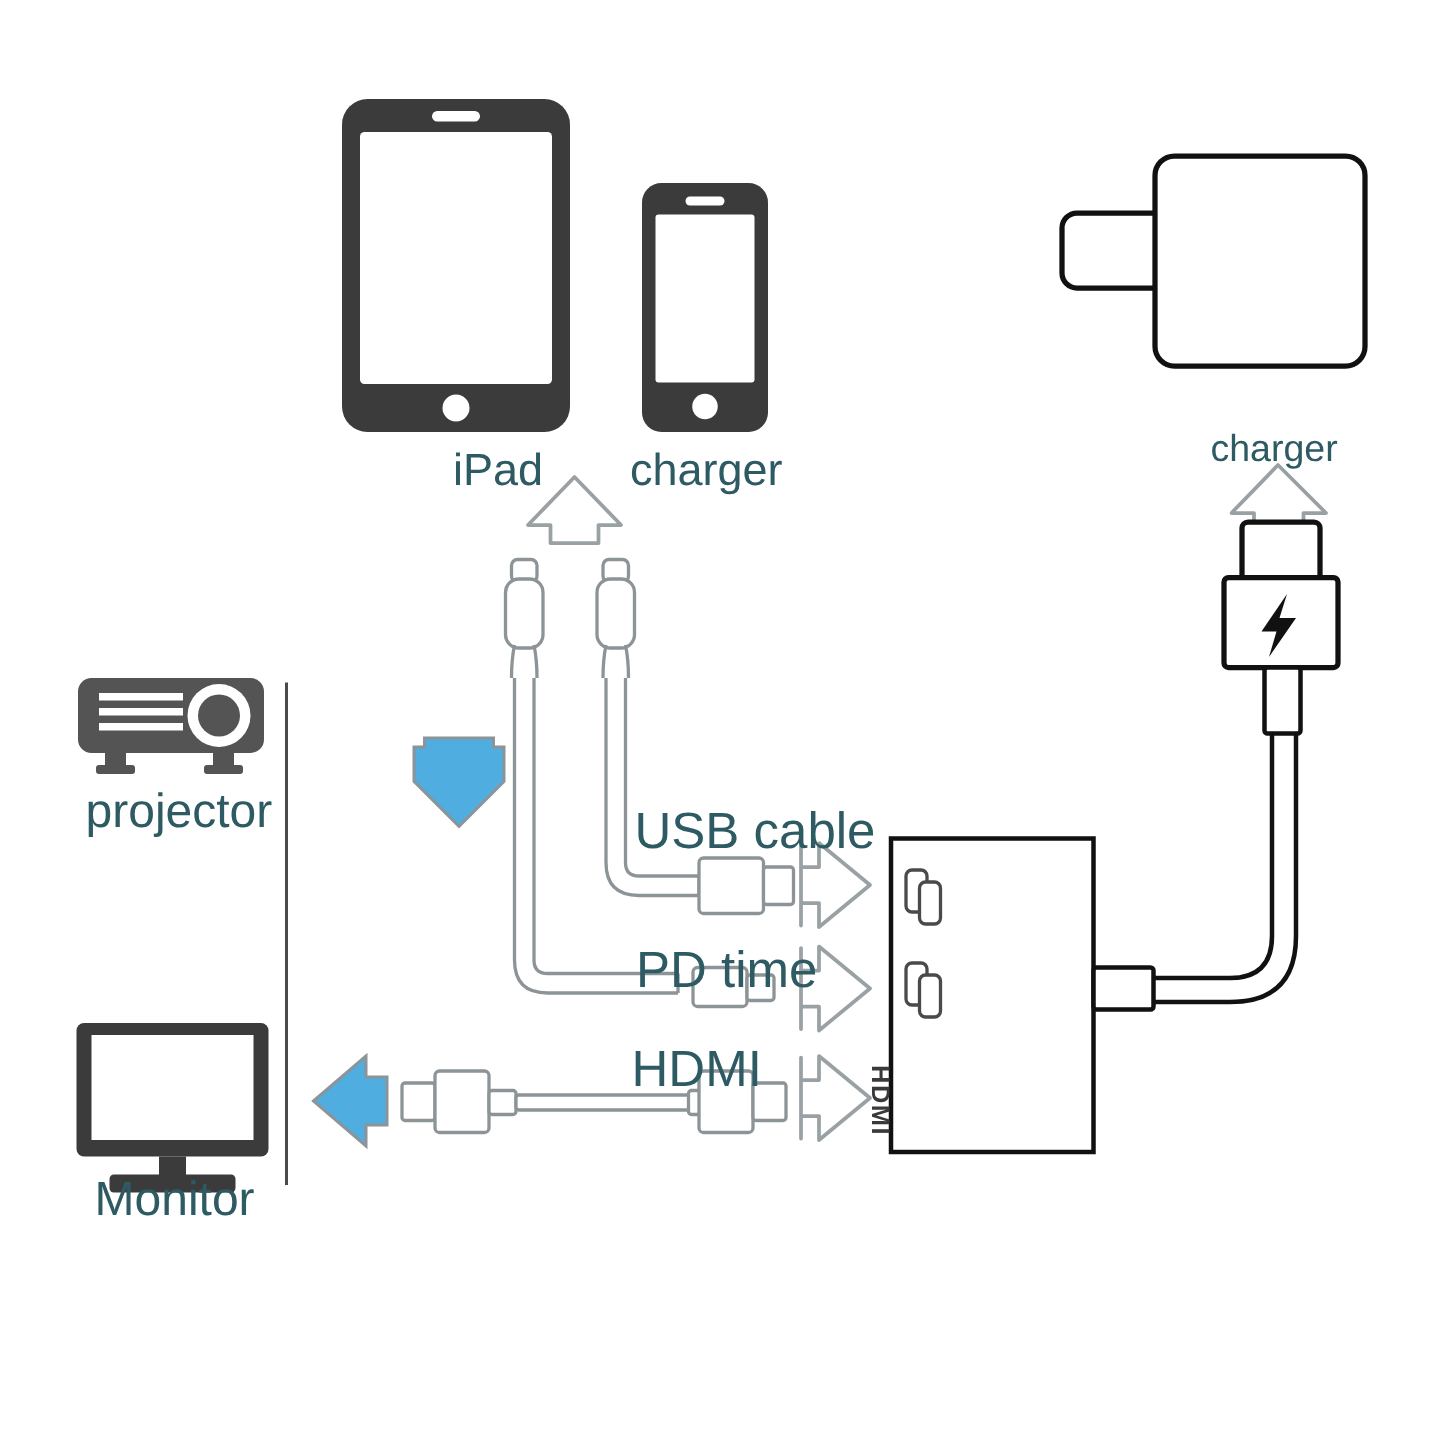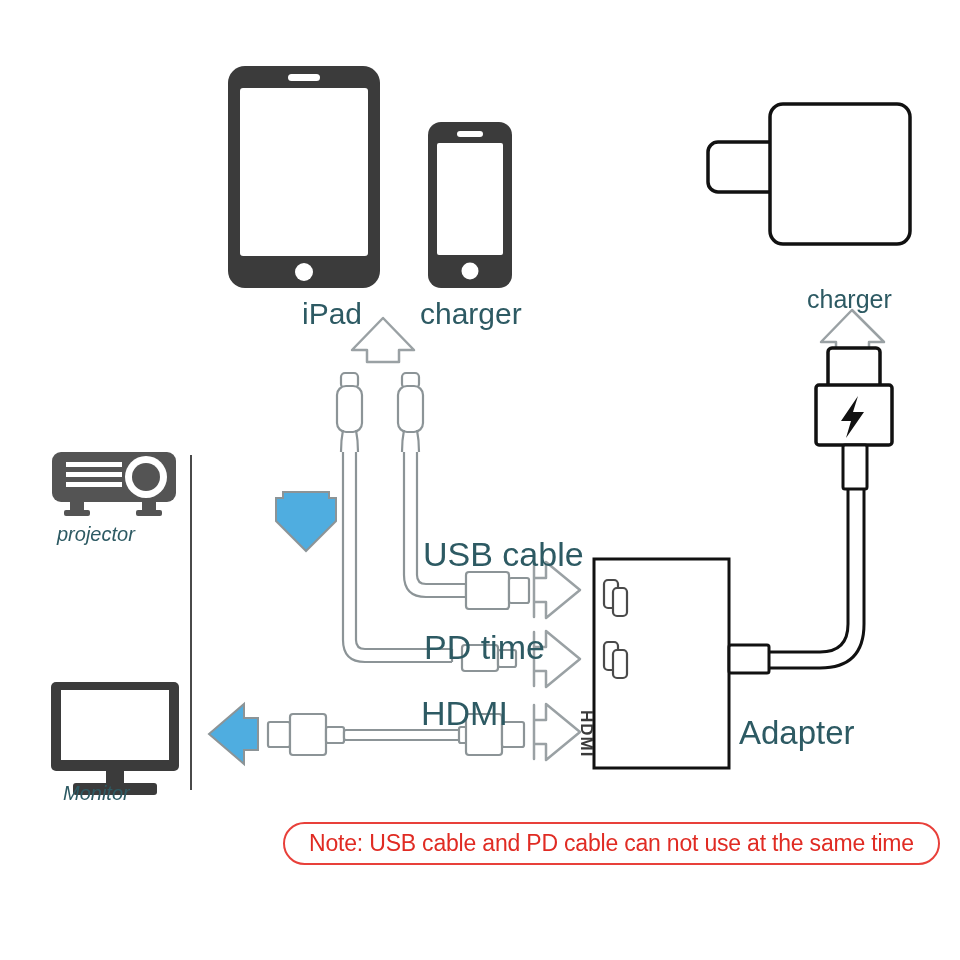--- a/index.html
+++ b/index.html
@@ -26,21 +26,21 @@
   }
   .lbl {
     position: absolute;
     color: #2d5a63;
     white-space: nowrap;
     line-height: 1;
     font-family: "Liberation Sans", sans-serif;
   }
   .lbl-device { font-size: 30px; }
   .lbl-cable  { font-size: 34px; }
-  .lbl-small  { font-size: 20px; font-style: italic; }
+  .lbl-small  { font-size: 32px; }
   .lbl-adapter { font-size: 33px; }
   .lbl-charger { font-size: 25px; margin-top: 36px; }
   .note-box {
     position: absolute;
     left: 283px;
     top: 822px;
     width: 657px;
     height: 43px;
     box-sizing: border-box;
     border: 2px solid #e8403a;
@@ -227,27 +227,23 @@
   <div class="lbl lbl-device" style="left:270px; top:299px;margin-left:32px;">iPad</div>
 
   <div class="lbl lbl-device" style="left:420px; top:299px;">charger</div>
 
   <div class="lbl lbl-charger" style="left:807px; top:251px;">charger</div>
 
   <div class="lbl lbl-small" style="left:57px; top:524px;">projector</div>
 
   <div class="lbl lbl-small" style="left:63px; top:783px;">Monitor</div>
 
-  <div class="lbl lbl-adapter" style="left:739px; top:716px;">Adapter</div>
 
   <div class="lbl lbl-cable" style="left:423px; top:537px;">USB cable</div>
 
   <div class="lbl lbl-cable" style="left:424px; top:630px;">PD time</div>
 
   <div class="lbl lbl-cable" style="left:421px; top:696px;">HDMI</div>
 
   <div class="vert-hdmi">HDMI</div>
 
-  <div class="note-box">
-    <span>Note: USB cable and PD cable can not use at the same time</span>
-  </div>
 
 </div>
 
 </body></html>

